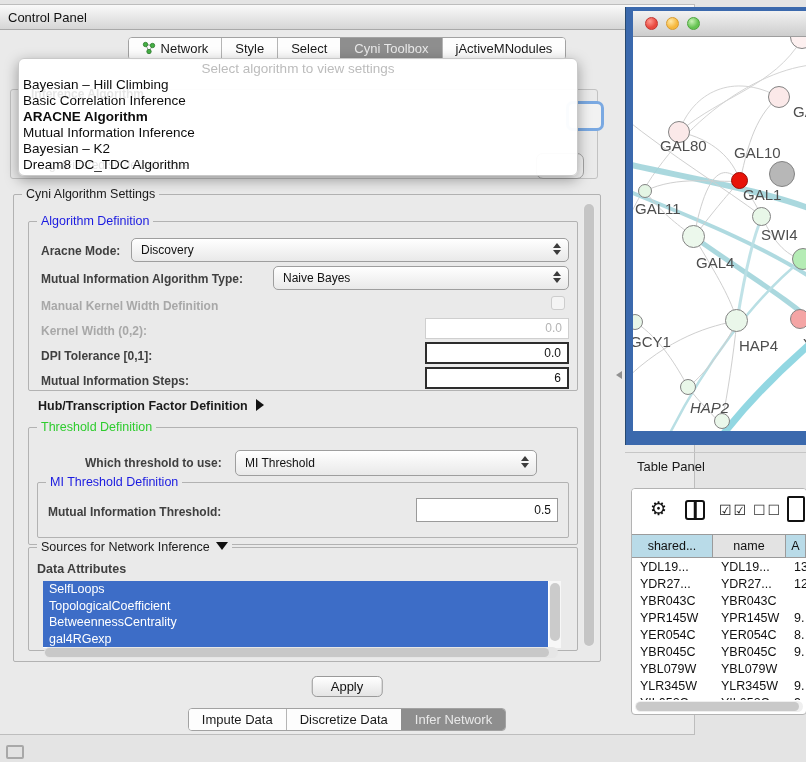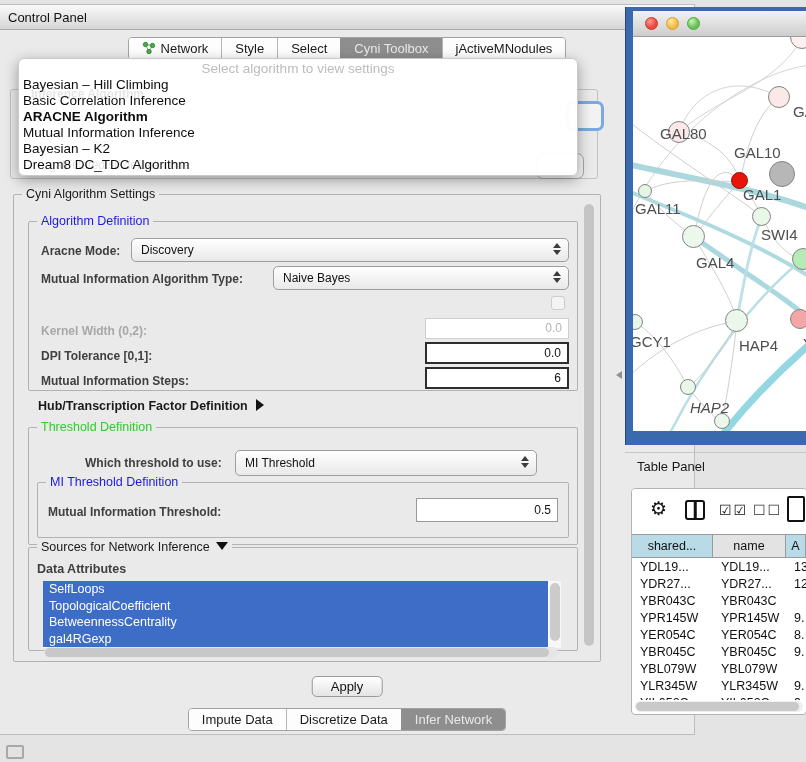--- a/index.html
+++ b/index.html
@@ -199,20 +199,21 @@
 
         <span class="blabel" style="left:12px; top:50px;">Mutual Information Algorithm Type:</span>
         <div class="combo" style="left:244px; top:44px; width:296px;">
           <span>Naive Bayes</span>
           <span class="arrows">
               <i class="up"></i>
               <i class="dn"></i>
             </span>
         </div>
 
+        <span class="blabel dis" style="left:12px; top:77px;">Manual Kernel Width Definition</span>
         <span class="cb" style="left:522px; top:74px;"></span>
 
         <span class="blabel dis" style="left:12px; top:102px;">Kernel Width (0,2):</span>
         <div class="field dis" style="left:396px; top:96px; width:144px;">0.0</div>
 
         <span class="blabel" style="left:12px; top:127px;">DPI Tolerance [0,1]:</span>
         <div class="field strong" style="left:396px; top:120px; width:144px;">0.0</div>
 
         <span class="blabel" style="left:12px; top:152px;">Mutual Information Steps:</span>
         <div class="field strong" style="left:396px; top:145px; width:144px;">6</div>
@@ -328,21 +329,21 @@
         <div class="node" style="left:119px; top:170px; width:19px; height:19px; background:#e8f7e8;"></div>
         <div class="node" style="left:49px; top:188px; width:23px; height:23px; background:#ecf8ec;"></div>
         <div class="node" style="left:159px; top:211px; width:22px; height:22px; background:#b5ecb5;"></div>
         <div class="node" style="left:-6px; top:277px; width:16px; height:16px; background:#e8f6e8;"></div>
         <div class="node" style="left:92px; top:272px; width:23px; height:23px; background:#eaf7ea;"></div>
         <div class="node" style="left:157px; top:272px; width:20px; height:20px; background:#f4a5a5;"></div>
         <div class="node" style="left:47px; top:342px; width:16px; height:16px; background:#e9f7e9;"></div>
         <div class="node" style="left:81px; top:376px; width:16px; height:16px; background:#eaf7ea;"></div>
 
         <span class="nlabel" style="left:160px; top:66px;">GAL</span>
-        <span class="nlabel" style="left:27px; top:88px;">GAL80</span>
+        <span class="nlabel" style="left:27px; top:100px;">GAL80</span>
         <span class="nlabel" style="left:101px; top:107px;">GAL10</span>
         <span class="nlabel" style="left:110px; top:149px;">GAL1</span>
         <span class="nlabel" style="left:2px; top:163px;">GAL11</span>
         <span class="nlabel" style="left:128px; top:189px;">SWI4</span>
         <span class="nlabel" style="left:63px; top:217px;">GAL4</span>
         <span class="nlabel" style="left:-3px; top:296px;">GCY1</span>
         <span class="nlabel" style="left:106px; top:300px;">HAP4</span>
         <span class="nlabel" style="left:170px; top:298px;">Y</span>
         <span class="nlabel" style="left:57px; top:362px;font-style:italic;">HAP2</span>
       </div>

